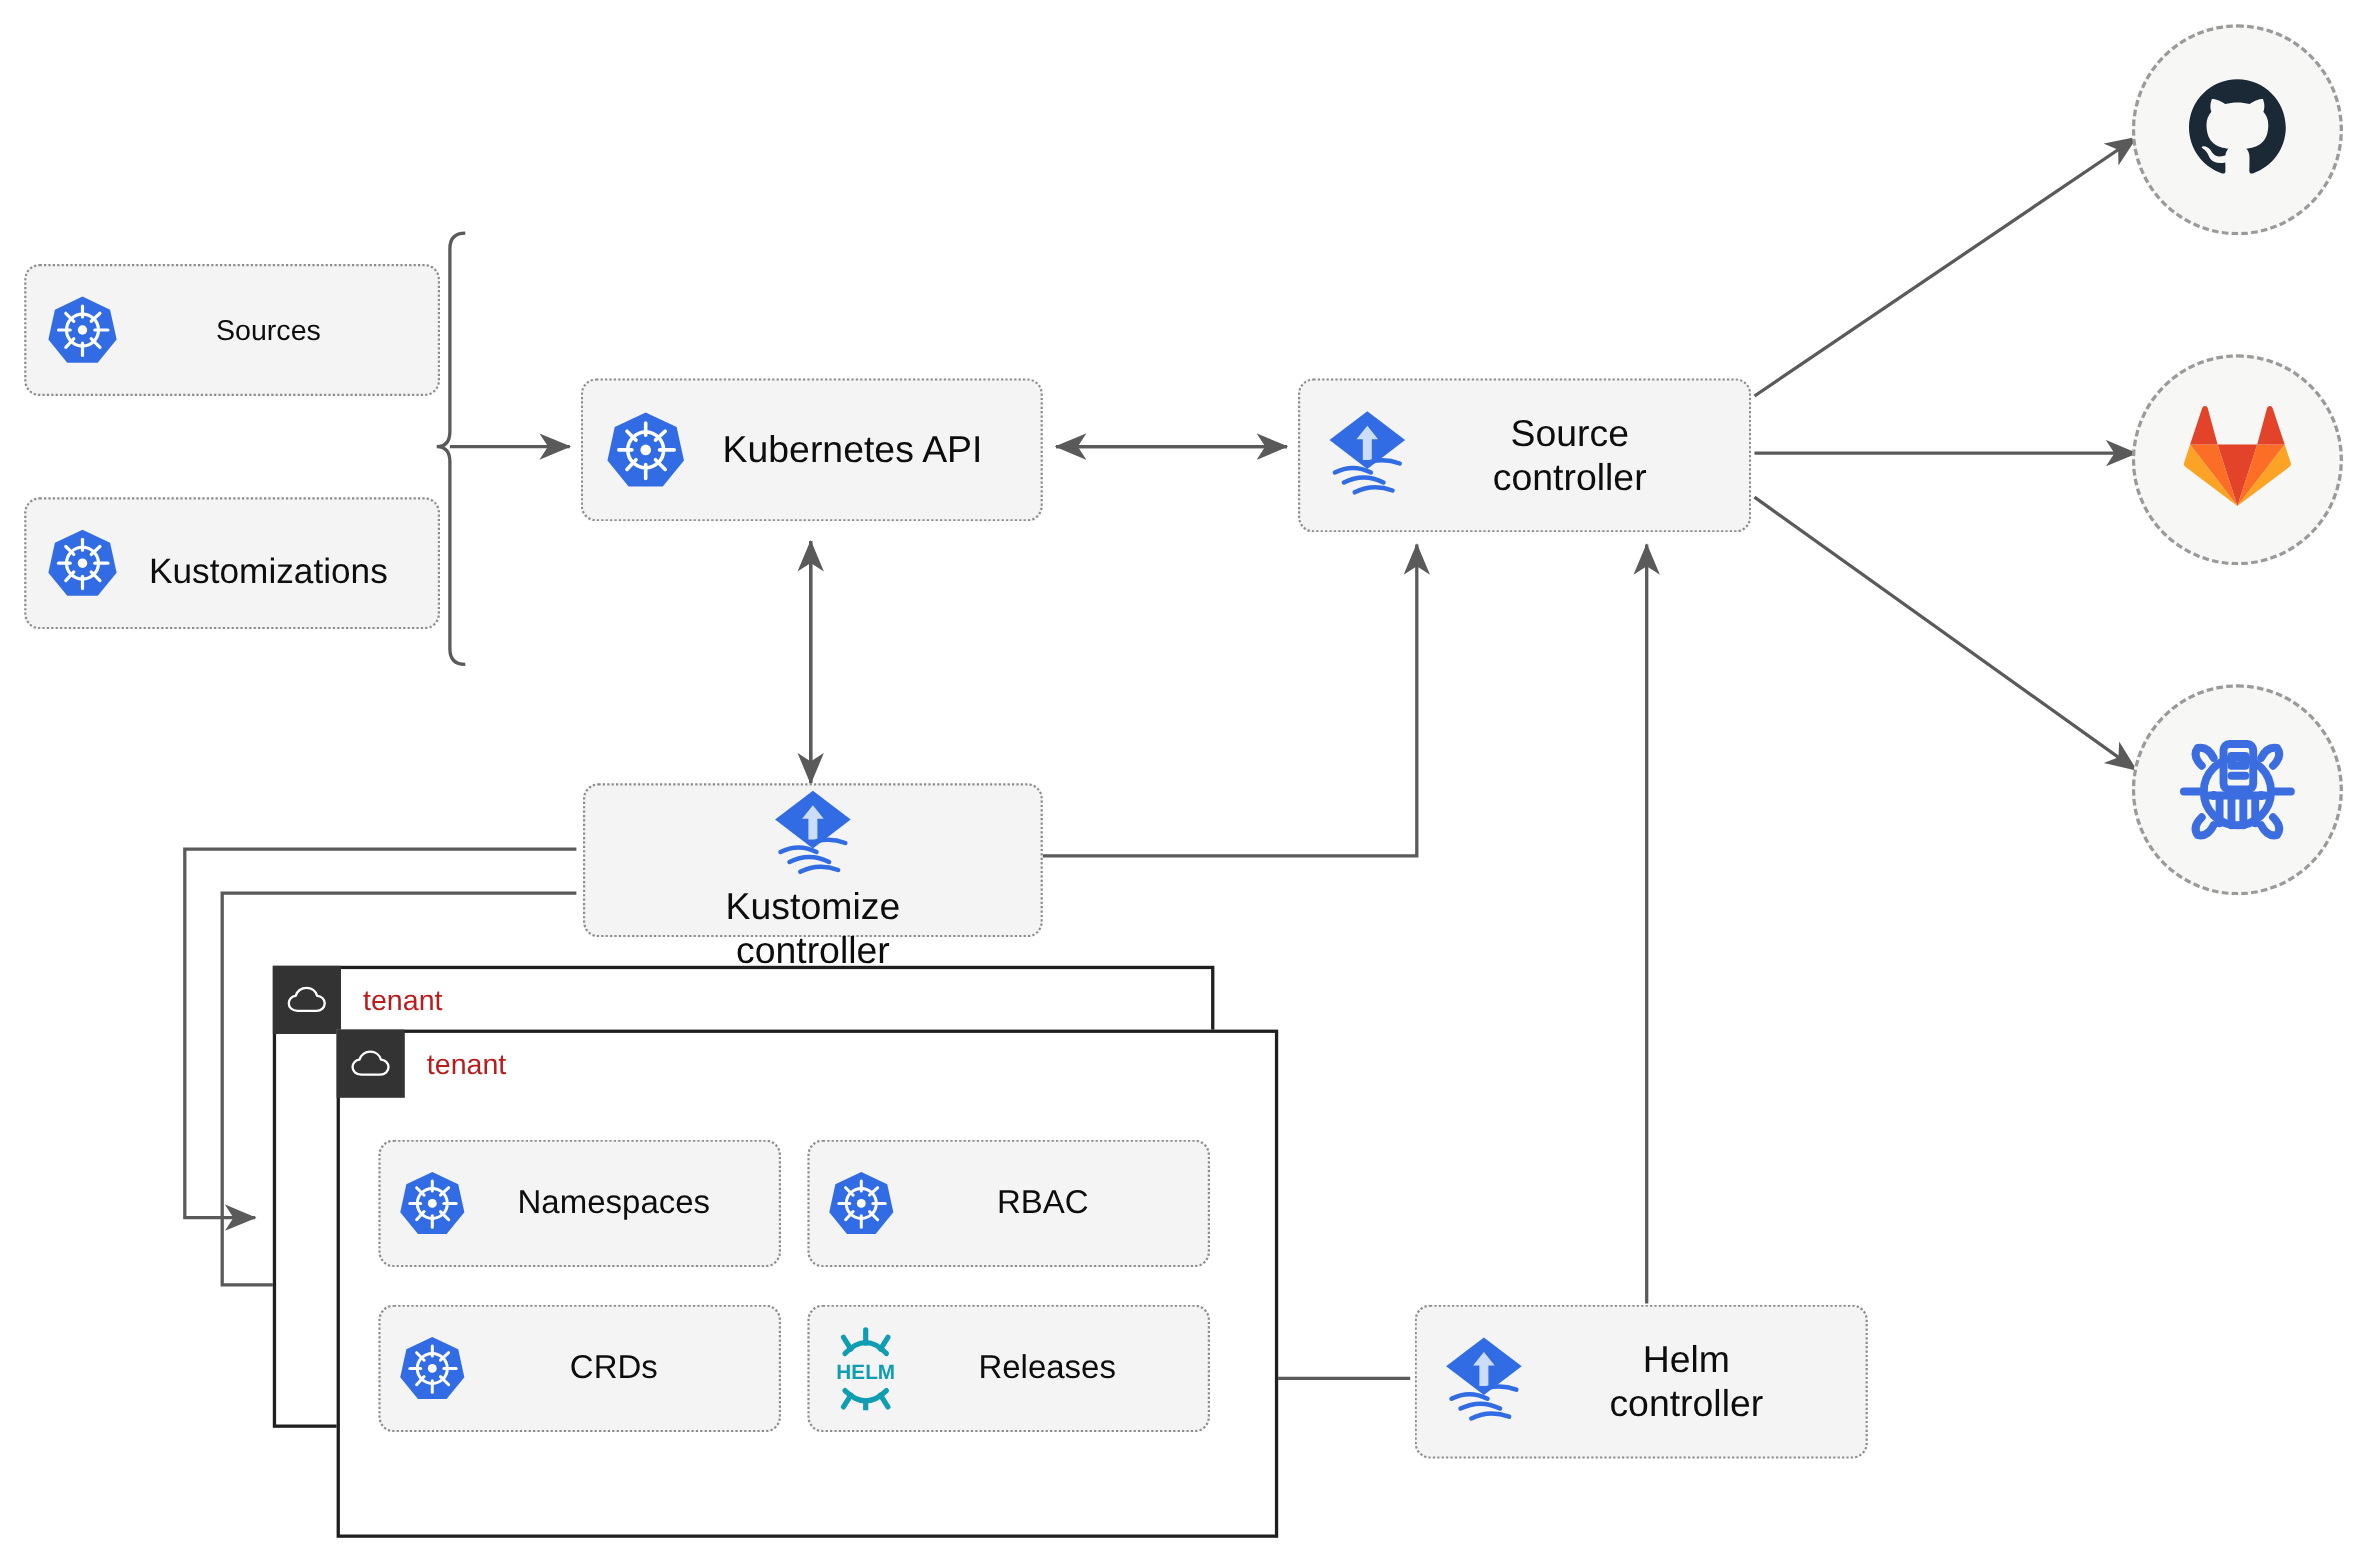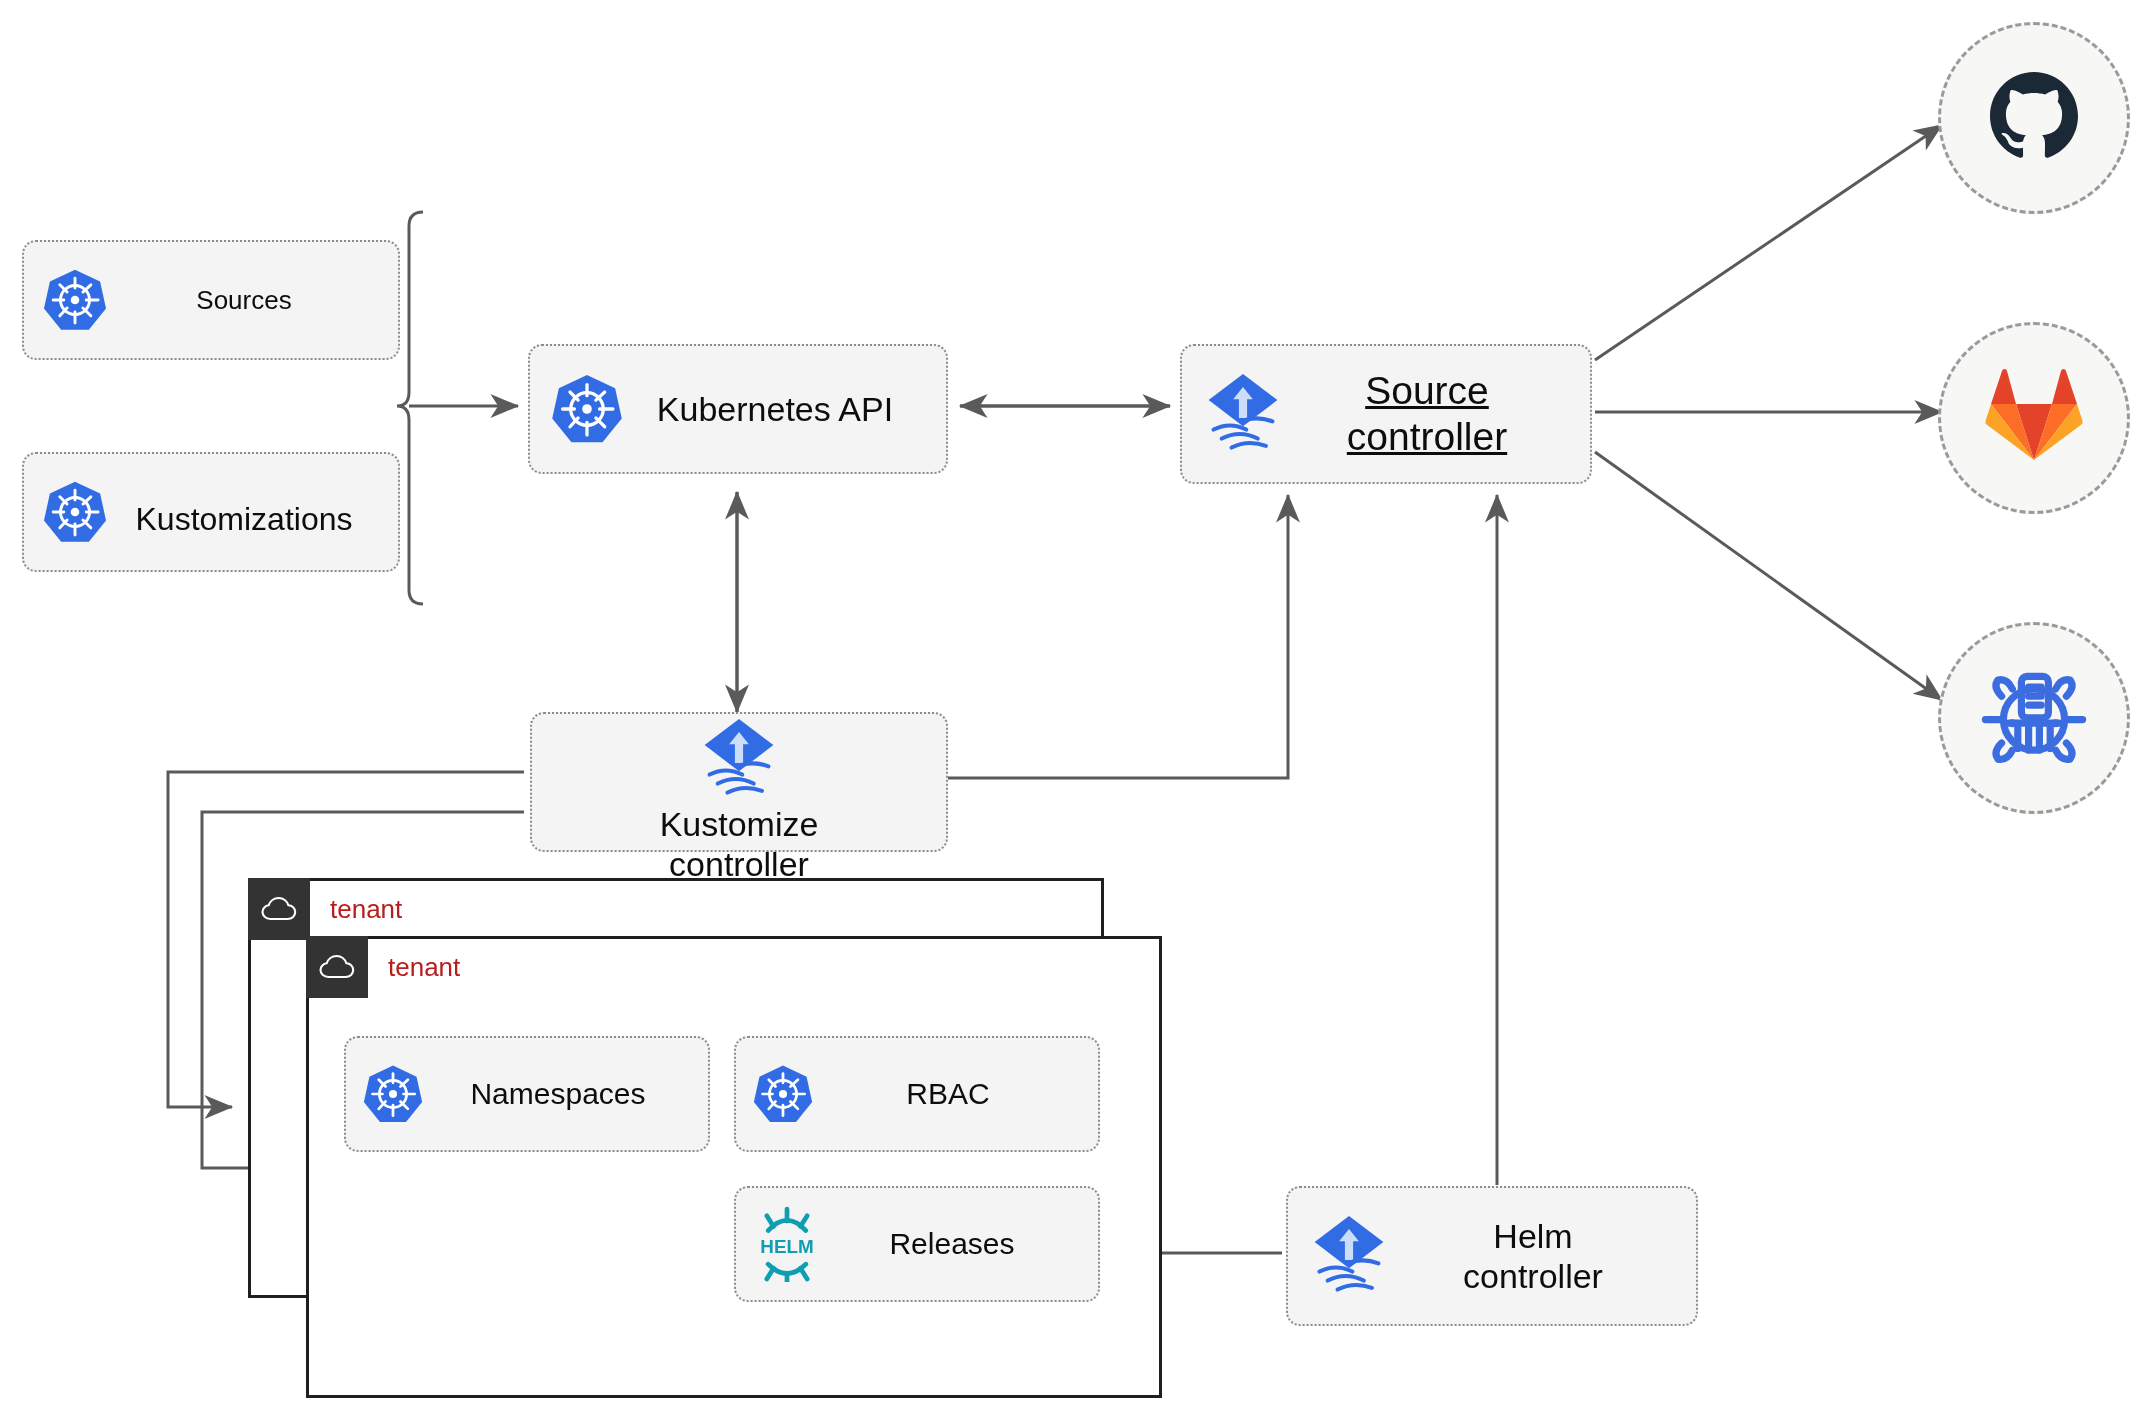--- a/index.html
+++ b/index.html
@@ -233,21 +233,21 @@
         <path d="M50 6 L92 38 L50 70 L8 38 Z" fill="#326CE5"></path>
         <path d="M50 22 L62 37 L55 37 L55 60 L45 60 L45 37 L38 37 Z" fill="#CBDDF8"></path>
         <g stroke="#326CE5" stroke-width="5" stroke-linecap="round" fill="none">
           <path d="M14 74 Q34 64 54 74"></path>
           <path d="M24 85 Q46 74 68 85"></path>
           <path d="M36 96 Q56 86 78 94"></path>
           <path d="M54 62 Q70 58 86 64"></path>
         </g>
       </svg>
     </div>
-    <div class="lbl" style="font-size:39px;text-decoration:underline;">Source
+    <div class="lbl" style="font-size:34px;">Source
 controller</div>
   </div>
 
   <div class="node" style="left:530px; top:712px; width:418px; height:140px; padding:0 20px;flex-direction:column;">
     <div class="ico">
       <svg width="82" height="90" viewBox="0 0 100 110" aria-hidden="true">
         <path d="M50 6 L92 38 L50 70 L8 38 Z" fill="#326CE5"></path>
         <path d="M50 22 L62 37 L55 37 L55 60 L45 60 L45 37 L38 37 Z" fill="#CBDDF8"></path>
         <g stroke="#326CE5" stroke-width="5" stroke-linecap="round" fill="none">
           <path d="M14 74 Q34 64 54 74"></path>
@@ -313,20 +313,40 @@
           <path d="M27 27 L38 38"></path>
             <path d="M62 62 L74 74"></path>
           <path d="M74 27 L62 38"></path>
             <path d="M38 62 L27 74"></path>
         </g>
       </svg>
     </div>
     <div class="lbl" style="font-size:30px;">RBAC</div>
   </div>
 
+  <div class="node" style="left:344px; top:1186px; width:366px; height:116px; padding:0 16px;">
+    <div class="ico">
+      <svg width="62" height="62" viewBox="0 0 100 100" aria-hidden="true">
+        <path d="M50 4 L88 22 L97 63 L71 95 L29 95 L3 63 L12 22 Z" fill="#326CE5"></path>
+        <g fill="none" stroke="#ffffff" stroke-width="4.4" stroke-linecap="round">
+          <circle cx="50" cy="50" r="22"></circle>
+          <circle cx="50" cy="50" r="6.5" fill="#ffffff" stroke="none"></circle>
+          <path d="M50 17 L50 32"></path>
+            <path d="M50 68 L50 85"></path>
+          <path d="M17 50 L33 50"></path>
+            <path d="M67 50 L85 50"></path>
+          <path d="M27 27 L38 38"></path>
+            <path d="M62 62 L74 74"></path>
+          <path d="M74 27 L62 38"></path>
+            <path d="M38 62 L27 74"></path>
+        </g>
+      </svg>
+    </div>
+    <div class="lbl" style="font-size:30px;">CRDs</div>
+  </div>
 
   <div class="node" style="left:734px; top:1186px; width:366px; height:116px; padding:0 16px;">
     <div class="ico">
       <svg width="70" height="76" viewBox="0 0 104 112" aria-hidden="true">
         <g stroke="#0F9DB1" stroke-width="7" fill="none" stroke-linecap="round">
           <path d="M24 36 Q52 6 80 36"></path>
           <path d="M24 86 Q52 114 80 86"></path>
           <path d="M52 4 L52 22"></path>
           <path d="M52 100 L52 118"></path>
           <path d="M22 14 L32 30"></path>

